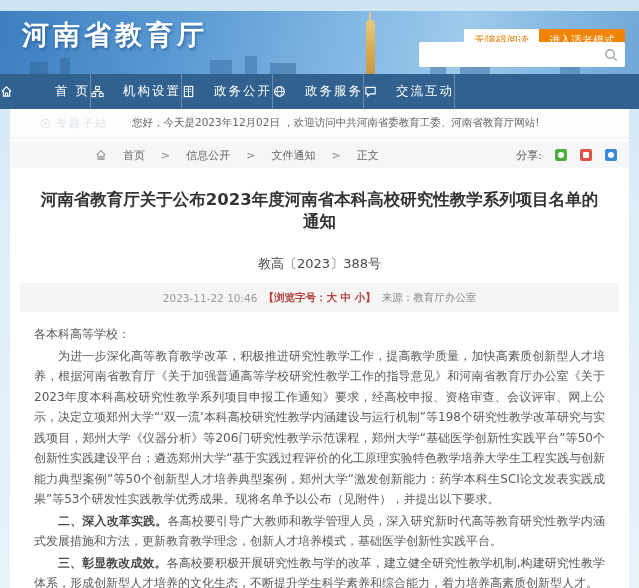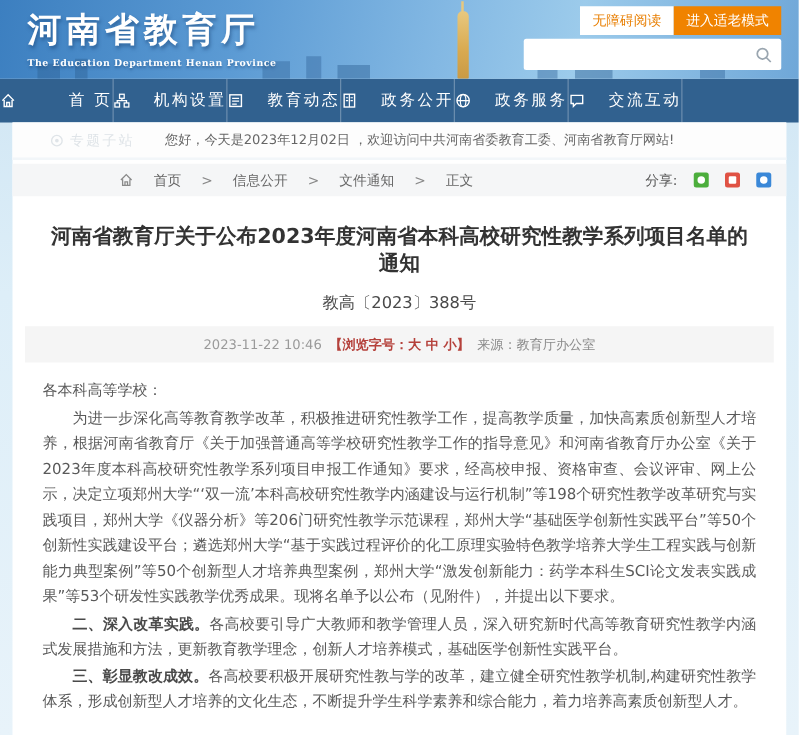--- a/index.html
+++ b/index.html
@@ -7,20 +7,21 @@
   body {
     font-family:"DejaVu Sans","Liberation Sans",sans-serif;
     background:linear-gradient(180deg,#cde4f3 0%,#ddeef8 40%,#e8f3fa 100%);
     position:relative;
   }
 
   
   .banner{
     height:63px; position:relative; overflow:hidden;
     background:linear-gradient(100deg,#3c7fc0 0%,#5c9bd4 30%,#83b8e3 55%,#9ccbeb 72%,#6fa7d8 100%);
+    margin-top:11px;
   }
   .skyline{
     position:absolute; left:0; bottom:0; width:100%; height:20px; opacity:.45;
     background:
       linear-gradient(#2f6296,#2f6296) 30px 8px/18px 12px no-repeat,
       linear-gradient(#2f6296,#2f6296) 60px 4px/10px 16px no-repeat,
       linear-gradient(#35699e,#35699e) 210px 6px/22px 14px no-repeat,
       linear-gradient(#35699e,#35699e) 245px 2px/12px 18px no-repeat,
       linear-gradient(#2f6296,#2f6296) 270px 9px/26px 11px no-repeat,
       linear-gradient(#35699e,#35699e) 430px 5px/16px 15px no-repeat,
@@ -29,21 +30,21 @@
   }
   .tower{
     position:absolute; left:366px; bottom:0; width:9px; height:54px;
     background:linear-gradient(180deg,#e8c87e 0%,#d8a94f 60%,#c99a45 100%);
     border-radius:4px 4px 1px 1px;
   }
   .tower:before{ content:""; position:absolute; left:3px; top:-8px; width:2px; height:9px; background:#e8c87e; }
   .logo-area{ position:absolute; left:22px; top:6px; color:#fff; }
   .site-name{ font-size:27px; font-weight:bold; letter-spacing:4px; text-shadow:1px 2px 3px rgba(20,60,110,.5); font-family:"DejaVu Serif","Liberation Serif",serif; }
   .site-name-en{ font-size:7.5px; font-weight:bold; letter-spacing:.4px; margin-top:4px; text-shadow:0 1px 2px rgba(20,60,110,.5); font-family:"DejaVu Serif","Liberation Serif",serif; }
-  .top-buttons{ position:absolute; right:14px; top:5px; display:flex; }
+  .top-buttons{ position:absolute; right:14px; top:18px; display:flex; }
   .btn-access{ background:#fff; color:#e87e00; font-size:11px; padding:4px 10px; cursor:pointer; }
   .btn-elder{ background:#f08300; color:#fff; font-size:11px; padding:4px 10px; cursor:pointer; }
   .search-box{
     position:absolute; right:14px; top:31px; width:206px; height:25px;
     background:#fff; border-radius:2px; display:flex; align-items:center; justify-content:flex-end;
   }
   .search-input{ border:none; outline:none; flex:1; height:100%; padding:0 6px; font-size:11px; background:transparent; }
   .search-icon{ margin-right:7px; display:flex; }
 
   
@@ -73,21 +74,21 @@
   .share-ic{ width:12px; height:12px; border-radius:2px; display:inline-flex; align-items:center; justify-content:center; cursor:pointer; }
   .share-wechat{ background:#4cae3c; }
   .share-weibo{ background:#e05244; }
   .share-qq{ background:#3a88d8; }
   .share-ic span{ width:6px; height:6px; background:#fff; border-radius:50%; display:block; }
   .share-weibo span{ border-radius:1px; }
 
   
   .article{ padding:0 24px; }
   .article-title{ margin-top:21px; text-align:center; font-size:16.5px; font-weight:bold; color:#333; line-height:22px; }
-  .doc-number{ margin-top:11px; text-align:center; font-size:13px; color:#4a4a4a; }
+  .doc-number{ margin-top:22px; text-align:center; font-size:13px; color:#4a4a4a; }
   .meta-bar{
     margin:10px -14px 0 -14px; height:29px; background:#f5f5f5;
     display:flex; align-items:center; justify-content:center; gap:6px; font-size:10.5px;
   }
   .meta-date{ color:#9a9a9a; }
   .meta-font{ color:#b5413b; font-weight:bold; cursor:pointer; }
   .meta-source{ color:#8a8a8a; }
 
   .body-text{ margin-top:12px; font-size:12px; color:#5a5a5a; line-height:20.5px; text-align:justify; }
   .body-text p{ margin-bottom:1px; }
@@ -95,21 +96,20 @@
   .para b{ color:#4a4a4a; }
 </style>
 </head>
 <body>
 
 <div class="banner">
   <div class="skyline"></div>
   <div class="tower"></div>
   <div class="logo-area">
     <div class="site-name">河南省教育厅</div>
-    <div class="site-name-en">The Education Department Henan Province</div>
   </div>
   <div class="top-buttons">
     <div class="btn-access">无障碍阅读</div>
     <div class="btn-elder">进入适老模式</div>
   </div>
   <div class="search-box">
     <input class="search-input" placeholder="" style="">
     <span class="search-icon">
       <svg width="14" height="14" viewBox="0 0 14 14">
           <circle cx="6" cy="6" r="4.2" fill="none" stroke="#9aa6b0" stroke-width="1.4"></circle>
@@ -131,31 +131,20 @@
   <a class="nav-item">
     <span class="nicon">
         <svg width="13" height="13" viewBox="0 0 14 14">
           <rect x="5" y="1.5" width="4" height="3.5" fill="none" stroke="#fff" stroke-width="1.1"></rect>
           <rect x="1" y="9" width="4" height="3.5" fill="none" stroke="#fff" stroke-width="1.1"></rect>
           <rect x="9" y="9" width="4" height="3.5" fill="none" stroke="#fff" stroke-width="1.1"></rect>
           <path d="M7 5 V7 M3 9 V7 H11 V9" fill="none" stroke="#fff" stroke-width="1.1"></path>
         </svg>
       </span>
     <span>机构设置</span>
-  </a>
-  <a class="nav-item">
-    <span class="nicon">
-        <svg width="13" height="13" viewBox="0 0 14 14">
-          <rect x="2" y="2" width="10" height="10" fill="none" stroke="#fff" stroke-width="1.2"></rect>
-          <line x1="4" y1="5" x2="10" y2="5" stroke="#fff" stroke-width="1.1"></line>
-          <line x1="4" y1="7.5" x2="10" y2="7.5" stroke="#fff" stroke-width="1.1"></line>
-          <line x1="4" y1="10" x2="8" y2="10" stroke="#fff" stroke-width="1.1"></line>
-        </svg>
-      </span>
-    <span>教育动态</span>
   </a>
   <a class="nav-item">
     <span class="nicon">
         <svg width="13" height="13" viewBox="0 0 14 14">
           <rect x="2.5" y="1.5" width="9" height="11" fill="none" stroke="#fff" stroke-width="1.2"></rect>
           <line x1="7" y1="1.5" x2="7" y2="12.5" stroke="#fff" stroke-width="1"></line>
           <line x1="4" y1="4.5" x2="6" y2="4.5" stroke="#fff" stroke-width="1"></line>
           <line x1="8" y1="4.5" x2="10" y2="4.5" stroke="#fff" stroke-width="1"></line>
           <line x1="4" y1="7" x2="6" y2="7" stroke="#fff" stroke-width="1"></line>
           <line x1="8" y1="7" x2="10" y2="7" stroke="#fff" stroke-width="1"></line>

